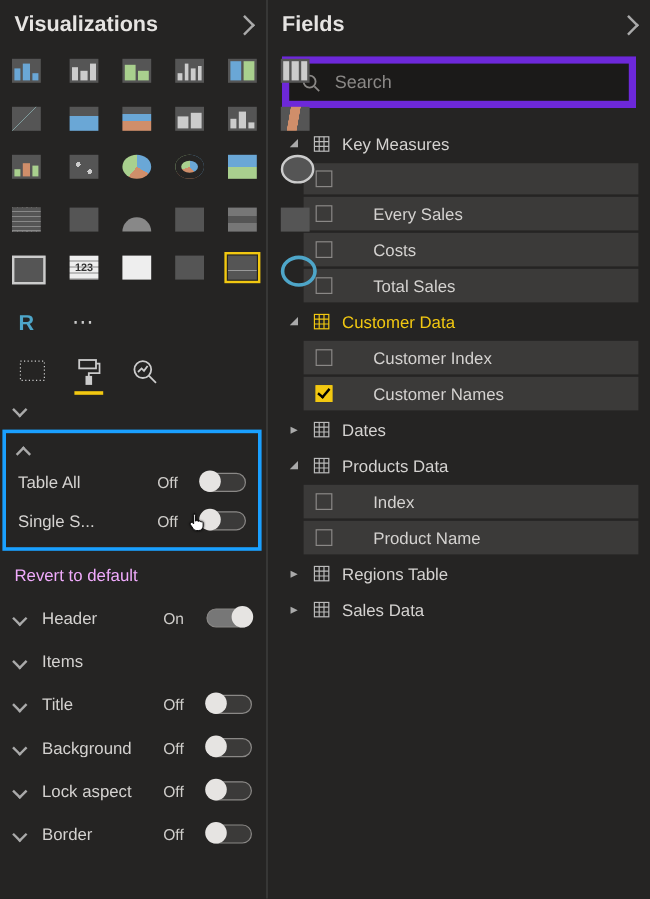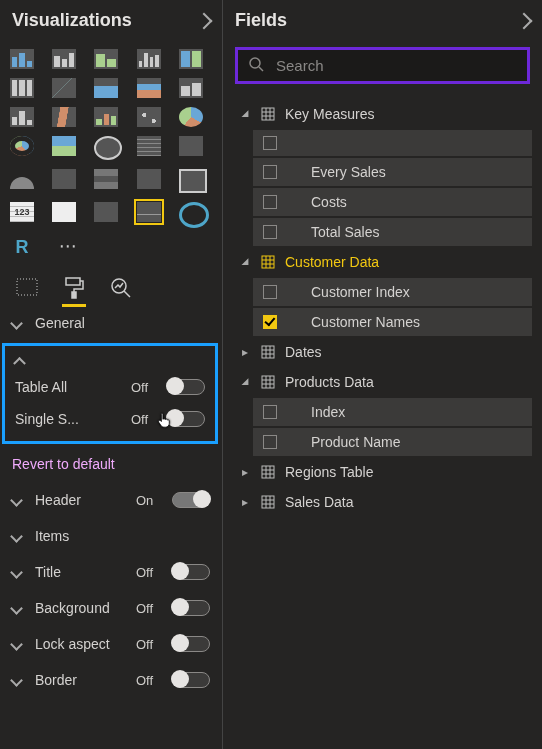--- a/index.html
+++ b/index.html
@@ -9,21 +9,21 @@
   .fields-panel{flex:1;}
   .panel-header{display:flex;align-items:center;justify-content:space-between;padding:10px 12px;}
   .panel-header h1{margin:0;font-size:18px;font-weight:600;color:#e6e4e2;}
   .chev{width:10px;height:10px;border-right:2px solid #aaa;border-bottom:2px solid #aaa;display:inline-block;}
   .chev.right{transform:rotate(-45deg);}
   .chev.down{transform:rotate(45deg);}
   .chev.up{transform:rotate(-135deg) translate(-2px,-2px);}
   .chev.sm{width:7px;height:7px;}
 
   
-  .gallery{display:grid;grid-template-columns:repeat(5,1fr);gap:9px;padding:8px 10px 10px 10px;}
+  .gallery{display:grid;grid-template-columns:repeat(6,1fr);gap:20px;padding:8px 10px 10px 10px;}
   .viz-thumb{width:24px;height:20px;background:#555;position:relative;}
   .viz-thumb.sel{outline:2px solid #f2c811;outline-offset:1px;}
   .viz-thumb .bars{position:absolute;inset:2px;display:flex;align-items:flex-end;gap:2px;}
   .viz-thumb .bars span{flex:1;background:#ccc;}
   .dots{color:#ccc;font-size:18px;letter-spacing:2px;line-height:18px;text-align:center;}
 
   
   .mini-tabs{display:flex;gap:22px;padding:4px 14px 0 14px;align-items:center;}
   .mini-tab{padding:6px 2px;position:relative;}
   .mini-tab.active::after{content:"";position:absolute;left:0;right:0;bottom:-2px;height:3px;background:#f2c811;}
@@ -39,21 +39,21 @@
   .toggle.off .knob{left:-2px;}
   .toggle.on .knob{right:-2px;}
   .toggle.on{background:#777;}
   .cursor-hand{position:absolute;width:18px;height:18px;pointer-events:none;}
   .cursor-hand svg{filter:drop-shadow(0 0 1px #000);}
 
   .selection-box{border:3px solid #1aa0ff;margin:2px 4px 8px 2px;padding:4px 2px 6px 2px;position:relative;}
   .revert{padding:4px 12px 10px 12px;color:#f0abfc;}
 
   
-  .search-wrap{margin:6px 12px 14px 12px;background:#1b1a19;border:3px solid #6d28d9;display:flex;padding:6px 10px;gap:10px;}
+  .search-wrap{margin:6px 12px 14px 12px;background:#1b1a19;border:6px solid #6d28d9;display:flex;align-items:center;padding:6px 10px;gap:10px;}
   .search-wrap input{flex:1;background:transparent;border:none;outline:none;color:#d4d2d0;font-size:15px;}
   .search-wrap input::placeholder{color:#8a8886;}
   .field-tree{padding:0 4px 0 4px;}
   .tree-row{display:flex;align-items:center;gap:10px;padding:6px 10px 6px 6px;margin:2px 6px;}
   .tree-row.child{background:#3b3a39;margin-left:26px;margin-right:6px;padding-left:10px;}
   .tree-row .caret{width:12px;text-align:center;color:#aaa;}
   .tree-row .tbl-icon{width:14px;height:14px;display:inline-block;}
   .tree-row .name{flex:1;}
   .tree-row.hl .name{color:#f2c811;}
   .chk{width:14px;height:14px;border:1px solid #8a8886;box-sizing:border-box;display:inline-flex;align-items:center;justify-content:center;}
@@ -189,21 +189,20 @@
               <path d="M14 14 l6 6"></path>
               <path d="M5 11 l3-3 2 2 3-4"></path>
             </g>
           </svg>
       </div>
     </div>
 
     <div class="format-list">
       <div class="fmt-row">
         <span class="chev sm down"></span>
-        <span class="label">General</span>
       </div>
 
       <div class="selection-box">
         <div class="fmt-row" style="padding:6px 8px;">
           <span class="chev sm up"></span>
         </div>
         <div class="fmt-row" style="padding:8px 8px;">
           <span class="label" style="margin-left:0;">Table All</span>
           <span class="state">Off</span>
           <div class="toggle off">

